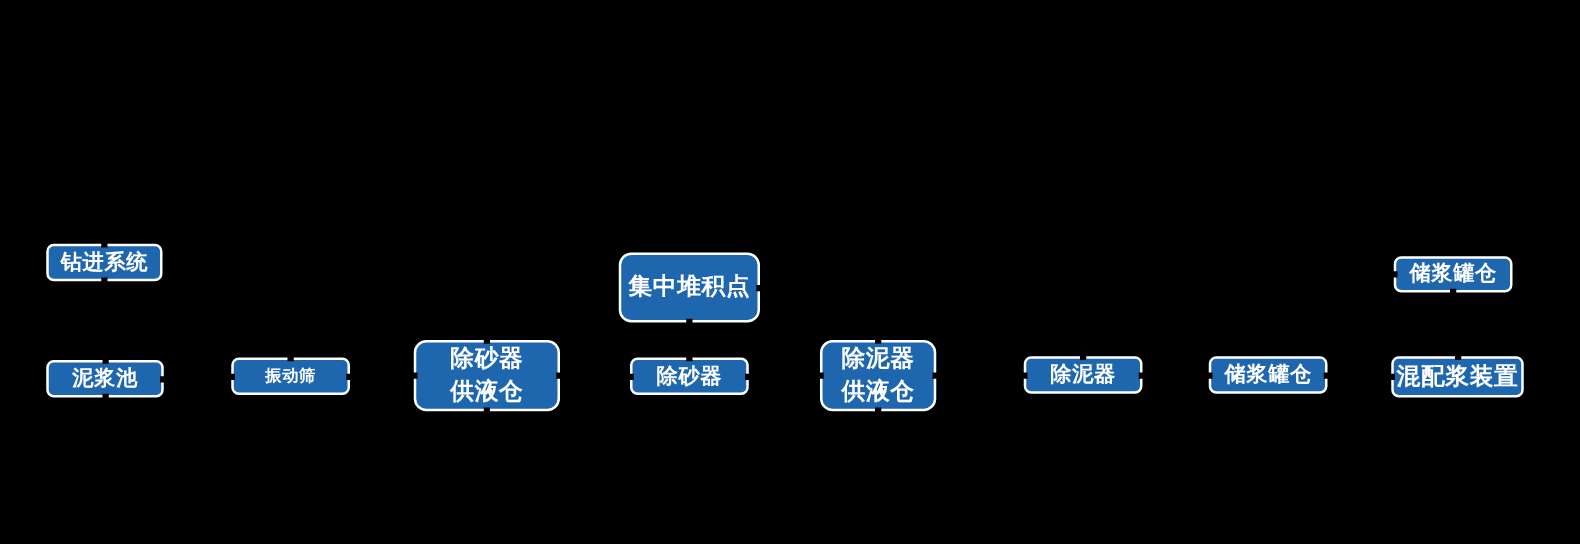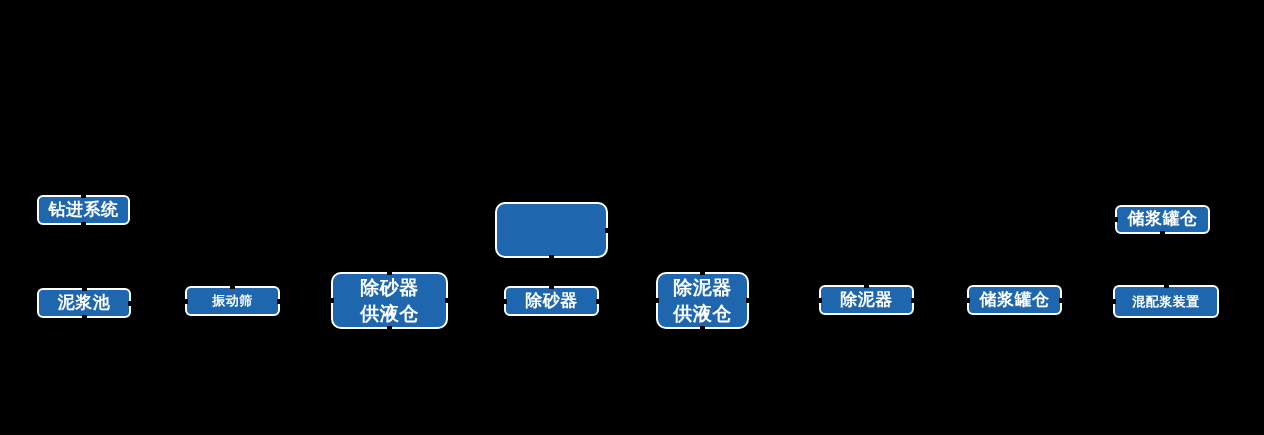--- a/index.html
+++ b/index.html
@@ -44,20 +44,21 @@
 
 <div class="canvas">
 
   <div class="node" style="left: 37px; top: 195px; width: 93px; height: 30px; font-size: 17px; border-radius: 6px;">
     <span class="node-label">钻进系统</span>
   <i class="mark mark-top"></i>
       <i class="mark mark-bottom"></i>
     </div>
 
   <div class="node" style="left: 495px; top: 202px; width: 113px; height: 56px; font-size: 19px; border-radius: 10px;">
+    <span class="node-label">集中堆积点</span>
   <i class="mark mark-bottom"></i>
       <i class="mark mark-right"></i>
     </div>
 
   <div class="node" style="left: 1115px; top: 205px; width: 95px; height: 29px; font-size: 17px; border-radius: 6px;">
     <span class="node-label">储浆罐仓</span>
   <i class="mark mark-left"></i>
       <i class="mark mark-bottom"></i>
     </div>
 
@@ -106,19 +107,19 @@
       <i class="mark mark-top"></i>
       <i class="mark mark-right"></i>
     </div>
 
   <div class="node" style="left: 967px; top: 285px; width: 95px; height: 30px; font-size: 17px; border-radius: 6px;">
     <span class="node-label">储浆罐仓</span>
   <i class="mark mark-left"></i>
       <i class="mark mark-right"></i>
     </div>
 
-  <div class="node" style="left: 1113px; top: 285px; width: 106px; height: 33px; font-size: 13px; border-radius: 6px;">
+  <div class="node" style="left: 1113px; top: 285px; width: 106px; height: 33px; font-size: 19px; border-radius: 6px;">
     <span class="node-label">混配浆装置</span>
   <i class="mark mark-top"></i>
       <i class="mark mark-left"></i>
     </div>
 
 </div>
 
 </body></html>

